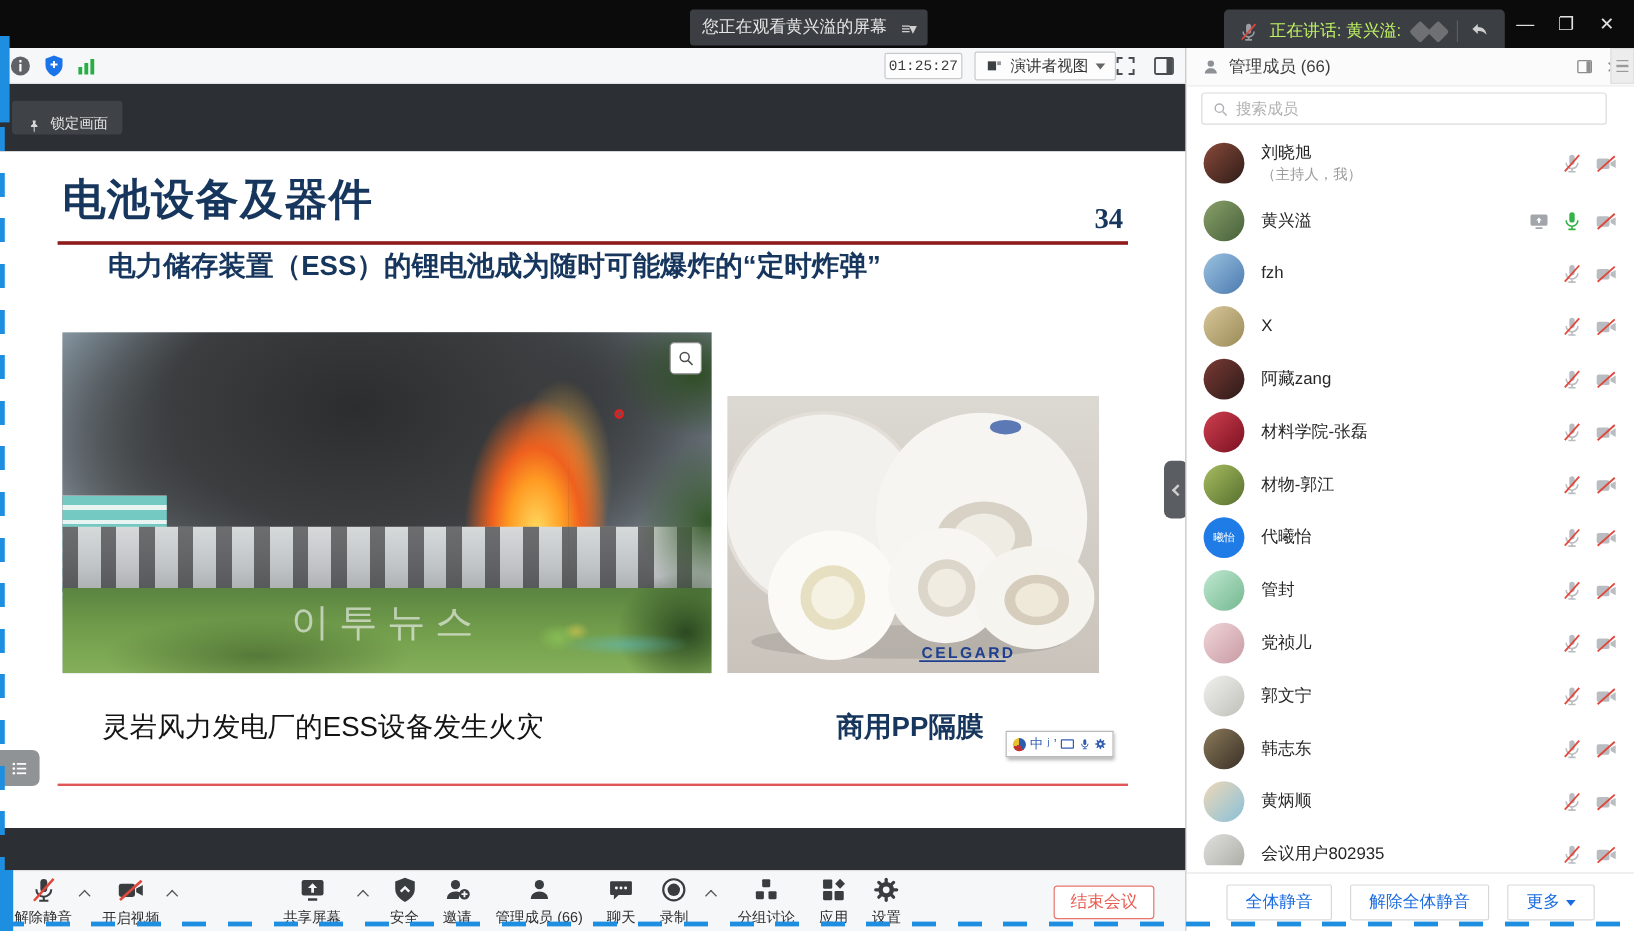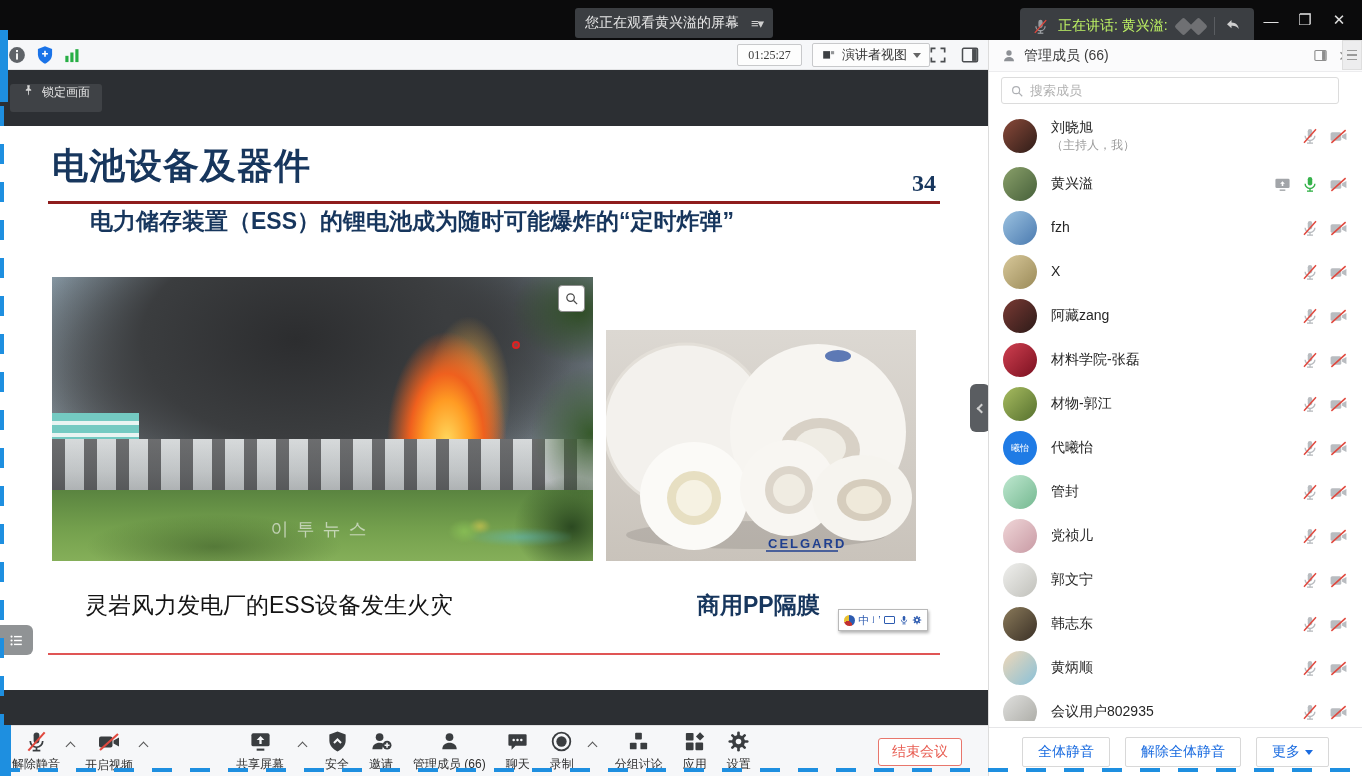--- a/index.html
+++ b/index.html
@@ -19,29 +19,29 @@
   .pill-div { width:1px; height:18px; background:#5a5d61; }
   .win-controls { position:absolute; right:6px; top:0; height:40px; display:flex; align-items:center; }
   .win-btn { width:34px; height:32px; color:#e0e0e0; display:flex; align-items:center; justify-content:center;
     font-size:15px; cursor:default; }
 
   
   #subtoolbar { position:absolute; left:0; top:40px; width:988px; height:30px; background:#f6f7f9;
     border-bottom:1px solid #e2e3e5; }
   .tl-ic { position:absolute; top:5px; width:20px; height:20px; }
   .timer { position:absolute; left:737px; top:4px; width:65px; height:22px; border:1px solid #c8c9cb; background:#fdfdfd;
-    color:#3c3c3c; font-family:Liberation Serif, serif; font-size:12px; display:flex; align-items:center; justify-content:center; border-radius:2px; }
+    color:#3c3c3c; font-family:Liberation Mono, monospace; font-size:12px; display:flex; align-items:center; justify-content:center; border-radius:2px; }
   .viewmode { position:absolute; left:812px; top:3px; height:24px; border:1px solid #c8c9cb; background:#fdfdfd; border-radius:2px;
     display:flex; align-items:center; gap:6px; padding:0 8px; font-size:13px; color:#333; }
   .caret-down { width:0; height:0; border-left:4px solid transparent; border-right:4px solid transparent; border-top:5px solid #666; }
 
   
   #share-area { position:absolute; left:0; top:70px; width:988px; height:655px; background:#2c2f33; }
   .lock-btn { position:absolute; left:10px; top:14px; height:28px; padding:0 12px; background:#3f4246; border-radius:3px;
-    display:flex; align-items:flex-start; gap:7px; color:#e4e4e4; font-size:12px; }
+    display:flex; align-items:flex-end; gap:7px; color:#e4e4e4; font-size:12px; }
   .slide { position:absolute; left:0; top:56px; width:988px; height:564px; background:#ffffff; }
   .s-title { position:absolute; left:52px; top:16px; font-size:36px; font-weight:bold; color:#17365d; letter-spacing:1px; }
   .s-page { position:absolute; left:912px; top:44px; font-family:"Liberation Serif", serif; font-weight:bold; font-size:24px; color:#17365d; }
   .s-rule { position:absolute; left:48px; top:75px; width:892px; height:3px; background:#8e1c1c; }
   .s-sub { position:absolute; left:50px; top:80px; font-size:23px; font-weight:600; color:#17365d;margin-left:40px; }
   .cap-left { position:absolute; left:85px; top:464px; font-size:23px; color:#141414; }
   .cap-right { position:absolute; left:697px; top:464px; font-size:23px; font-weight:bold; color:#17365d; }
   .s-rule2 { position:absolute; left:48px; top:527px; width:892px; height:2px; background:#e05555; }
   .ime { position:absolute; left:838px; top:483px; width:90px; height:22px; background:#fff; border:1px solid #b9b9b9;
     box-shadow:1px 2px 3px rgba(0,0,0,.3); display:flex; align-items:center; justify-content:space-around; padding:0 3px; }
@@ -64,21 +64,21 @@
                 linear-gradient(180deg,#d7dadb 0%, #b9bdbf 60%, #9da1a3 100%); }
   .f-teal { position:absolute; left:0; top:48%; width:16%; height:30%;
     background: repeating-linear-gradient(180deg, #74cac2 0 8px, #e8f4f2 8px 12px); }
   .f-grass { position:absolute; left:0; bottom:0; width:100%; height:25%;
     background: radial-gradient(160px 40px at 30% 80%, rgba(36,64,24,.45), rgba(36,64,24,0) 80%),
                 linear-gradient(180deg,#5a8440 0%, #74a04d 55%, #85af59 100%); }
   .f-trees { position:absolute; right:0; top:0; width:22%; height:100%;
     background: radial-gradient(95px 75px at 88% 12%, #2e4c24 0%, rgba(46,76,36,0) 70%),
                 radial-gradient(85px 95px at 98% 55%, #36592b 0%, rgba(54,89,43,0) 70%),
                 radial-gradient(80px 70px at 82% 88%, #2b4921 0%, rgba(43,73,33,0) 72%); }
-  .f-mark { position:absolute; left:50%; bottom:7%; transform:translateX(-50%); font-size:18px; letter-spacing:8px;
+  .f-mark { position:absolute; left:50%; bottom:7%; transform:translateX(-50%); font-size:32px; letter-spacing:8px;
     color:rgba(245,245,245,.62); white-space:nowrap; }
   .f-logo { position:absolute; right:4%; bottom:4%; width:130px; height:34px; filter:blur(1px);
     background: radial-gradient(22px 16px at 18% 45%, rgba(150,210,90,.55), rgba(150,210,90,0) 75%),
                 radial-gradient(70px 12px at 62% 62%, rgba(90,190,210,.5), rgba(90,190,210,0) 80%),
                 radial-gradient(14px 10px at 30% 30%, rgba(240,210,80,.55), rgba(240,210,80,0) 80%); }
   .f-zoom { position:absolute; right:8px; top:8px; width:27px; height:27px; background:#fff; border:1px solid #8e8e8e;
     border-radius:4px; display:flex; align-items:center; justify-content:center; }
   .f-dot { position:absolute; left:460px; top:64px; width:8px; height:8px; border:2px solid #e02020; border-radius:50%;
     background:rgba(255,90,90,.3); }
 

